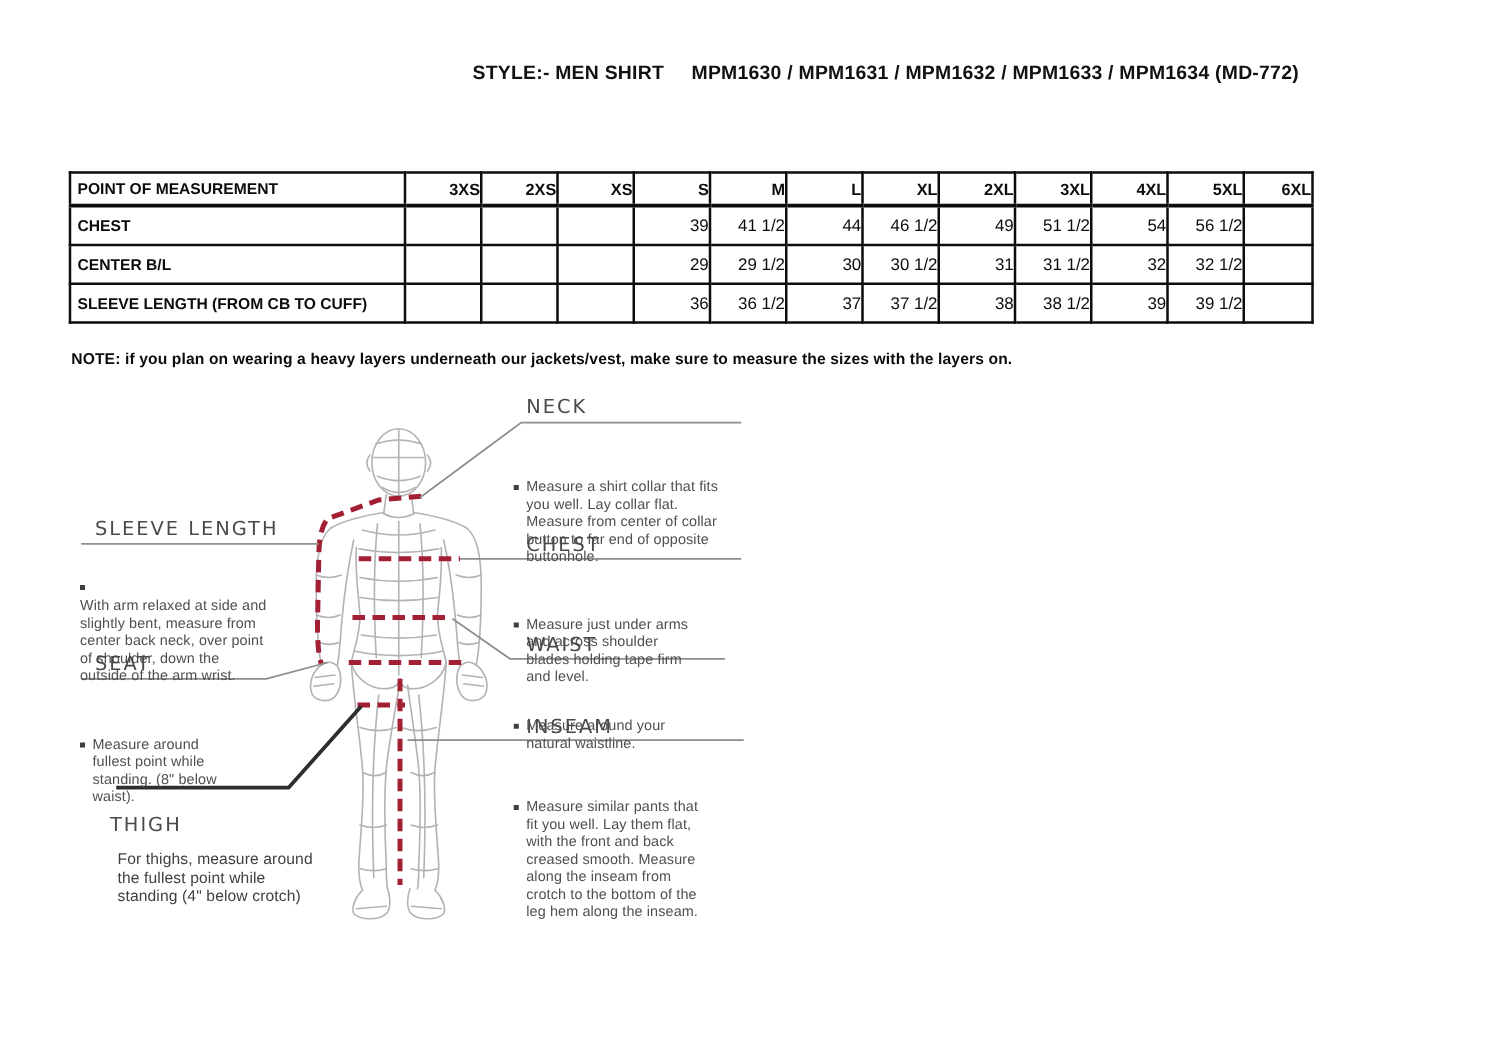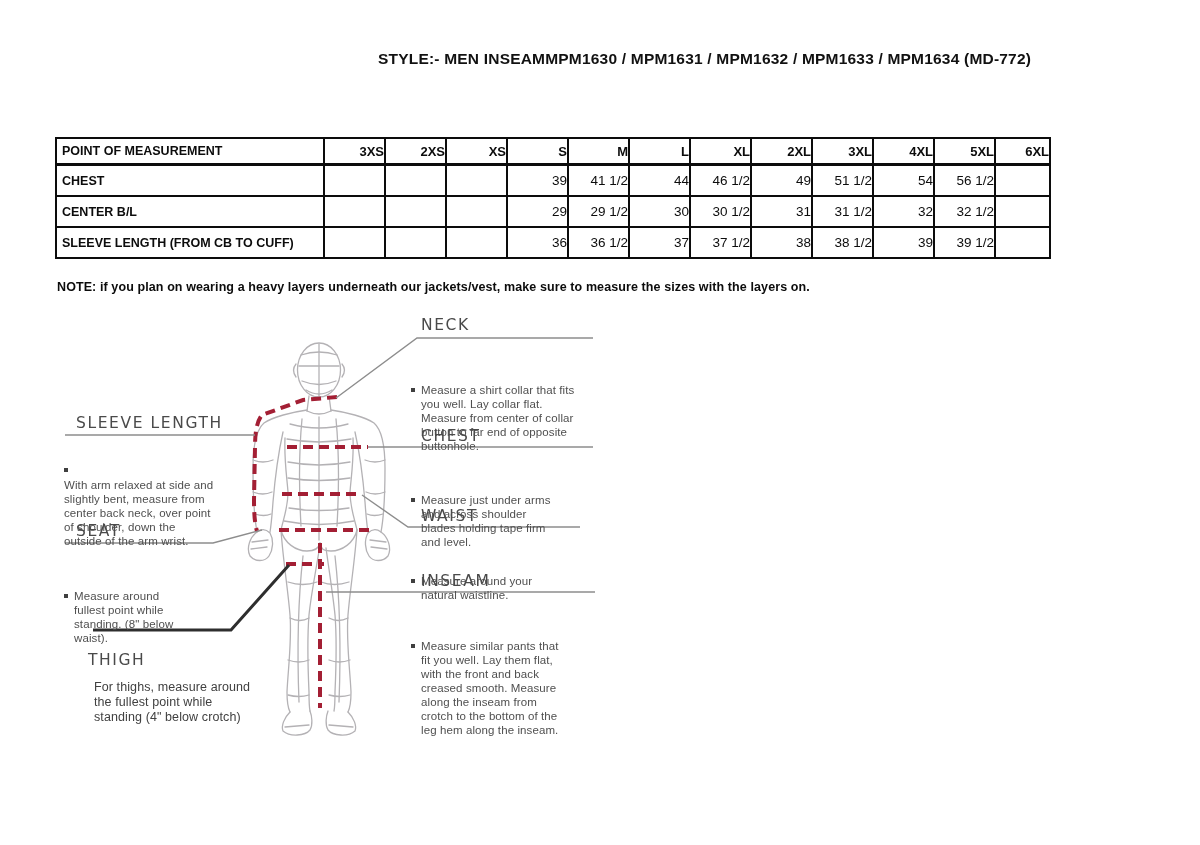--- a/index.html
+++ b/index.html
@@ -6,21 +6,21 @@
   .page{
     position:relative;width:1200px;height:845px;background:#ffffff;
     font-family:"Liberation Sans",sans-serif;color:#000;overflow:hidden;
     margin:0 auto;
   }
   
   .doc-title{
     position:absolute;left:378px;top:50px;white-space:nowrap;
     font-weight:700;font-size:15.5px;letter-spacing:.2px;color:#111;
   }
-  .doc-title .codes{}
+  .doc-title .codes{margin-left:22px;}
   
   table.size-table{
     position:absolute;left:55px;top:137px;width:994px;
     border-collapse:collapse;table-layout:fixed;
     border:2px solid #0c0c0c;
   }
   table.size-table th,table.size-table td{
     border:2px solid #0c0c0c;text-align:right;vertical-align:middle;
     font-family:"Liberation Sans",sans-serif;color:#0c0c0c;
     padding:0;overflow:hidden;white-space:nowrap;
@@ -46,21 +46,21 @@
   }
   .desc .bullet{flex:none;width:4px;height:4px;background:#3f3f3f;margin-top:5px;}
   .desc.plain{font-size:12.5px;line-height:15px;color:#414141;}
 </style>
 </head>
 <body>
 
 <div class="page">
 
   <div class="doc-title">
-    <span>STYLE:- MEN INSEAM</span><span class="codes">MPM1630 / MPM1631 / MPM1632 / MPM1633 / MPM1634 (MD-772)</span>
+    <span>STYLE:- MEN SHIRT</span><span class="codes">MPM1630 / MPM1631 / MPM1632 / MPM1633 / MPM1634 (MD-772)</span>
   </div>
 
   <table class="size-table">
     <colgroup>
       <col style="width:268px">
       <col style="width:61px">
         <col style="width:61px">
         <col style="width:61px">
         <col style="width:61px">
       <col style="width:61px">

